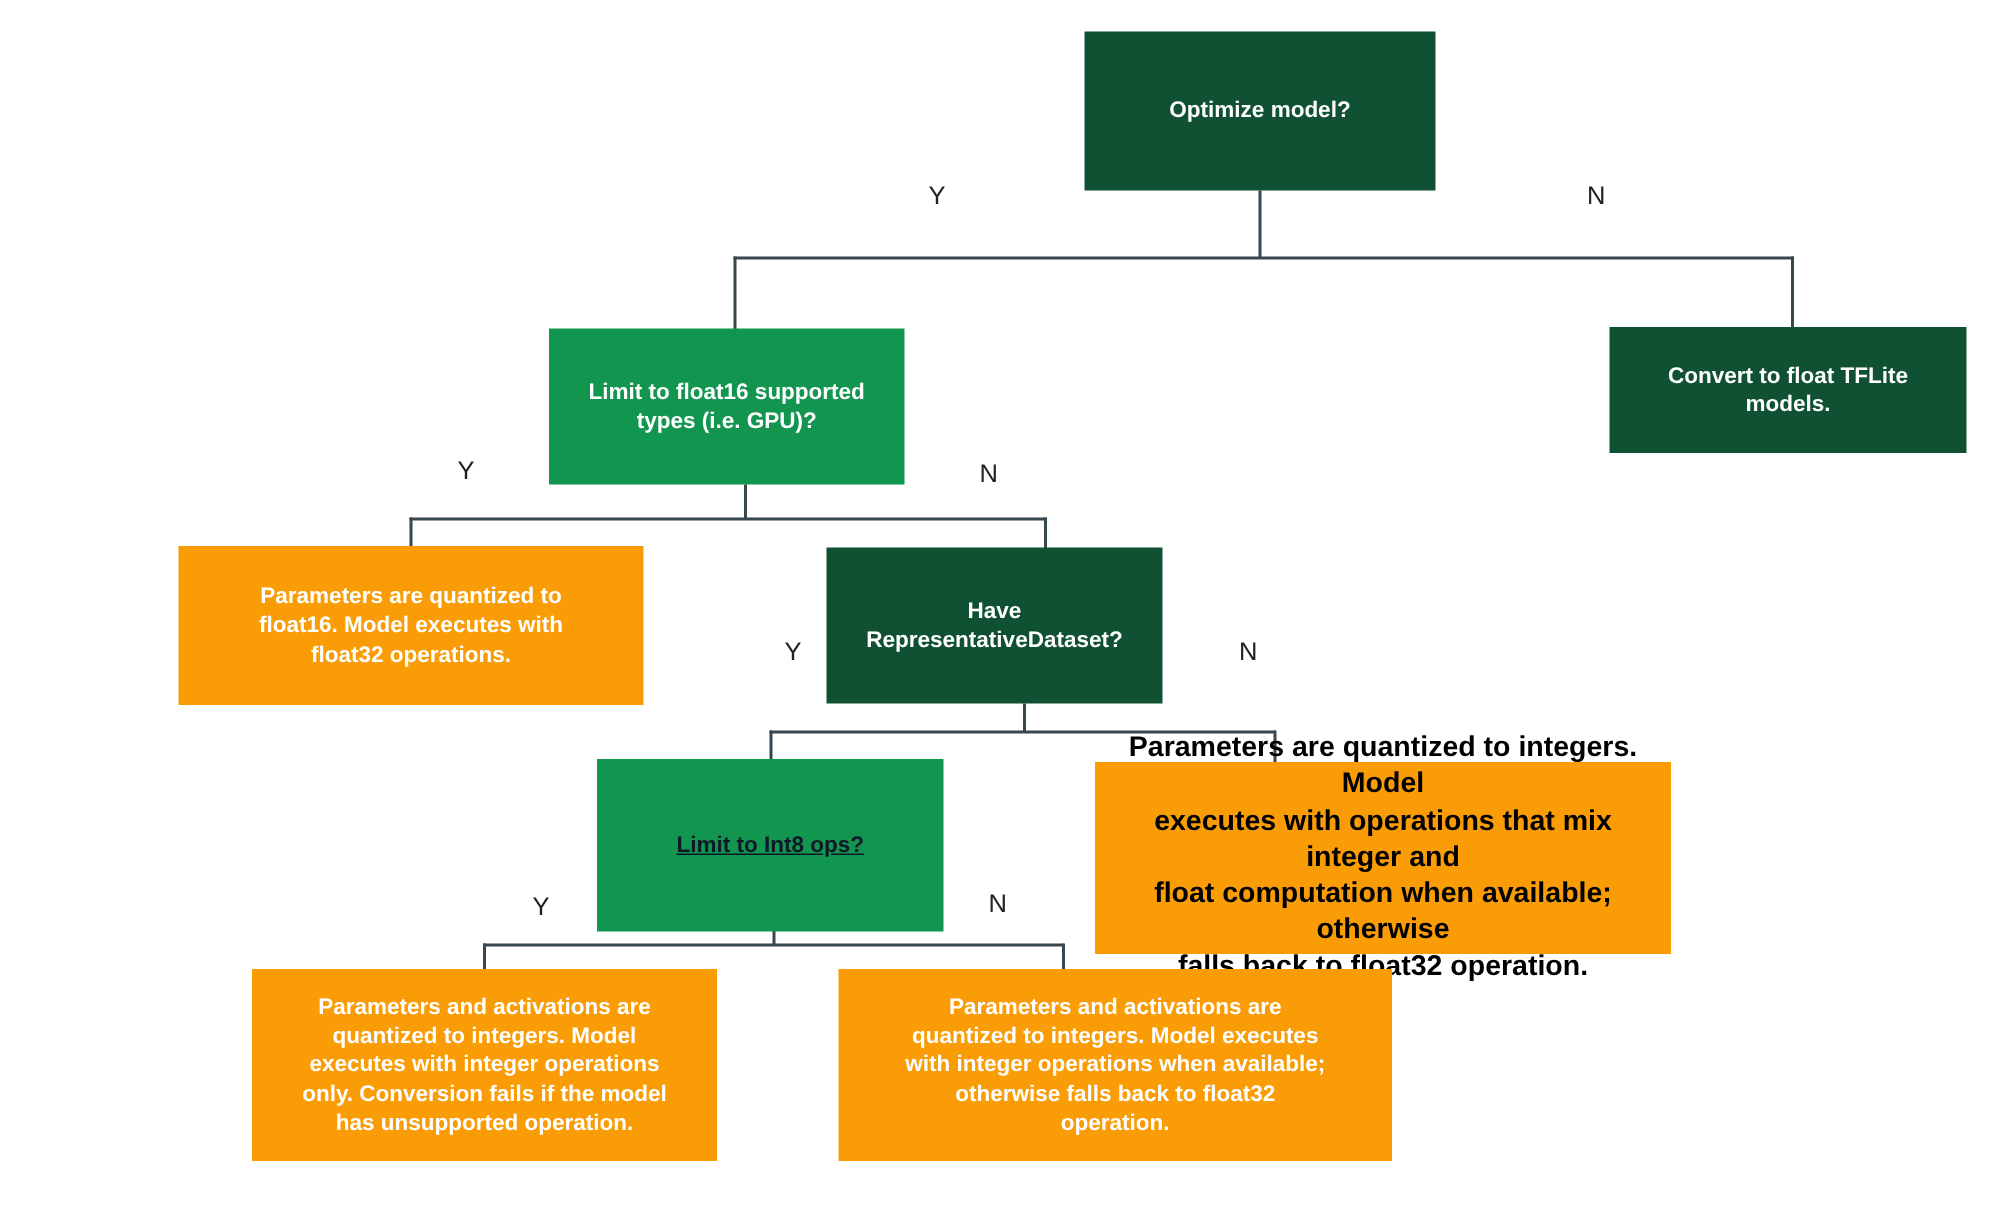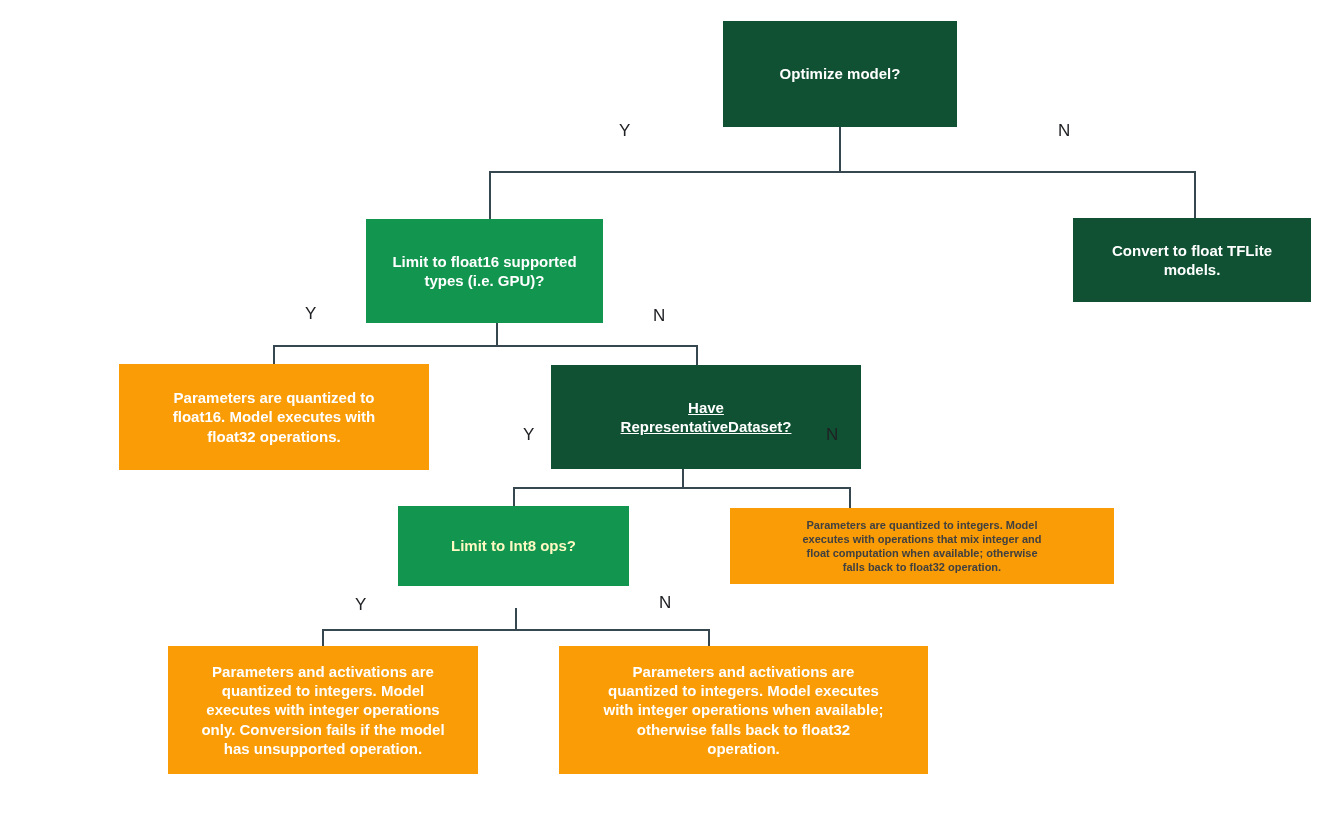--- a/index.html
+++ b/index.html
@@ -95,28 +95,28 @@
       </div>
       <div class="node dark" style="left: 1073px; top: 218px; width: 238px; height: 84px; font-size: 15px; color: rgb(255, 255, 255);">
         <span class="node-text">Convert to float TFLite
 models.</span>
       </div>
       <div class="node orange" style="left: 119px; top: 364px; width: 310px; height: 106px; font-size: 15px; color: rgb(255, 255, 255);">
         <span class="node-text">Parameters are quantized to
 float16. Model executes with
 float32 operations.</span>
       </div>
-      <div class="node dark" style="left: 551px; top: 365px; width: 310px; height: 104px; font-size: 15px; color: rgb(255, 255, 255); text-decoration: underline;">
+      <div class="node dark" style="left: 551px; top: 365px; width: 224px; height: 104px; font-size: 15px; color: rgb(255, 255, 255);">
         <span class="node-text">Have
 RepresentativeDataset?</span>
       </div>
-      <div class="node mid" style="left: 398px; top: 506px; width: 231px; height: 80px; font-size: 15px; color: #fef9c3;">
+      <div class="node mid" style="left: 398px; top: 506px; width: 231px; height: 115px; font-size: 15px; color: #0f172a; text-decoration: underline;">
         <span class="node-text">Limit to Int8 ops?</span>
       </div>
-      <div class="node orange" style="left: 730px; top: 508px; width: 384px; height: 76px; font-size: 11px; color: #404040;">
+      <div class="node orange" style="left: 730px; top: 508px; width: 384px; height: 128px; font-size: 19px; color: #000000;">
         <span class="node-text">Parameters are quantized to integers. Model
 executes with operations that mix integer and
 float computation when available; otherwise
 falls back to float32 operation.</span>
       </div>
       <div class="node orange" style="left: 168px; top: 646px; width: 310px; height: 128px; font-size: 15px; color: rgb(255, 255, 255);">
         <span class="node-text">Parameters and activations are
 quantized to integers. Model
 executes with integer operations
 only. Conversion fails if the model

